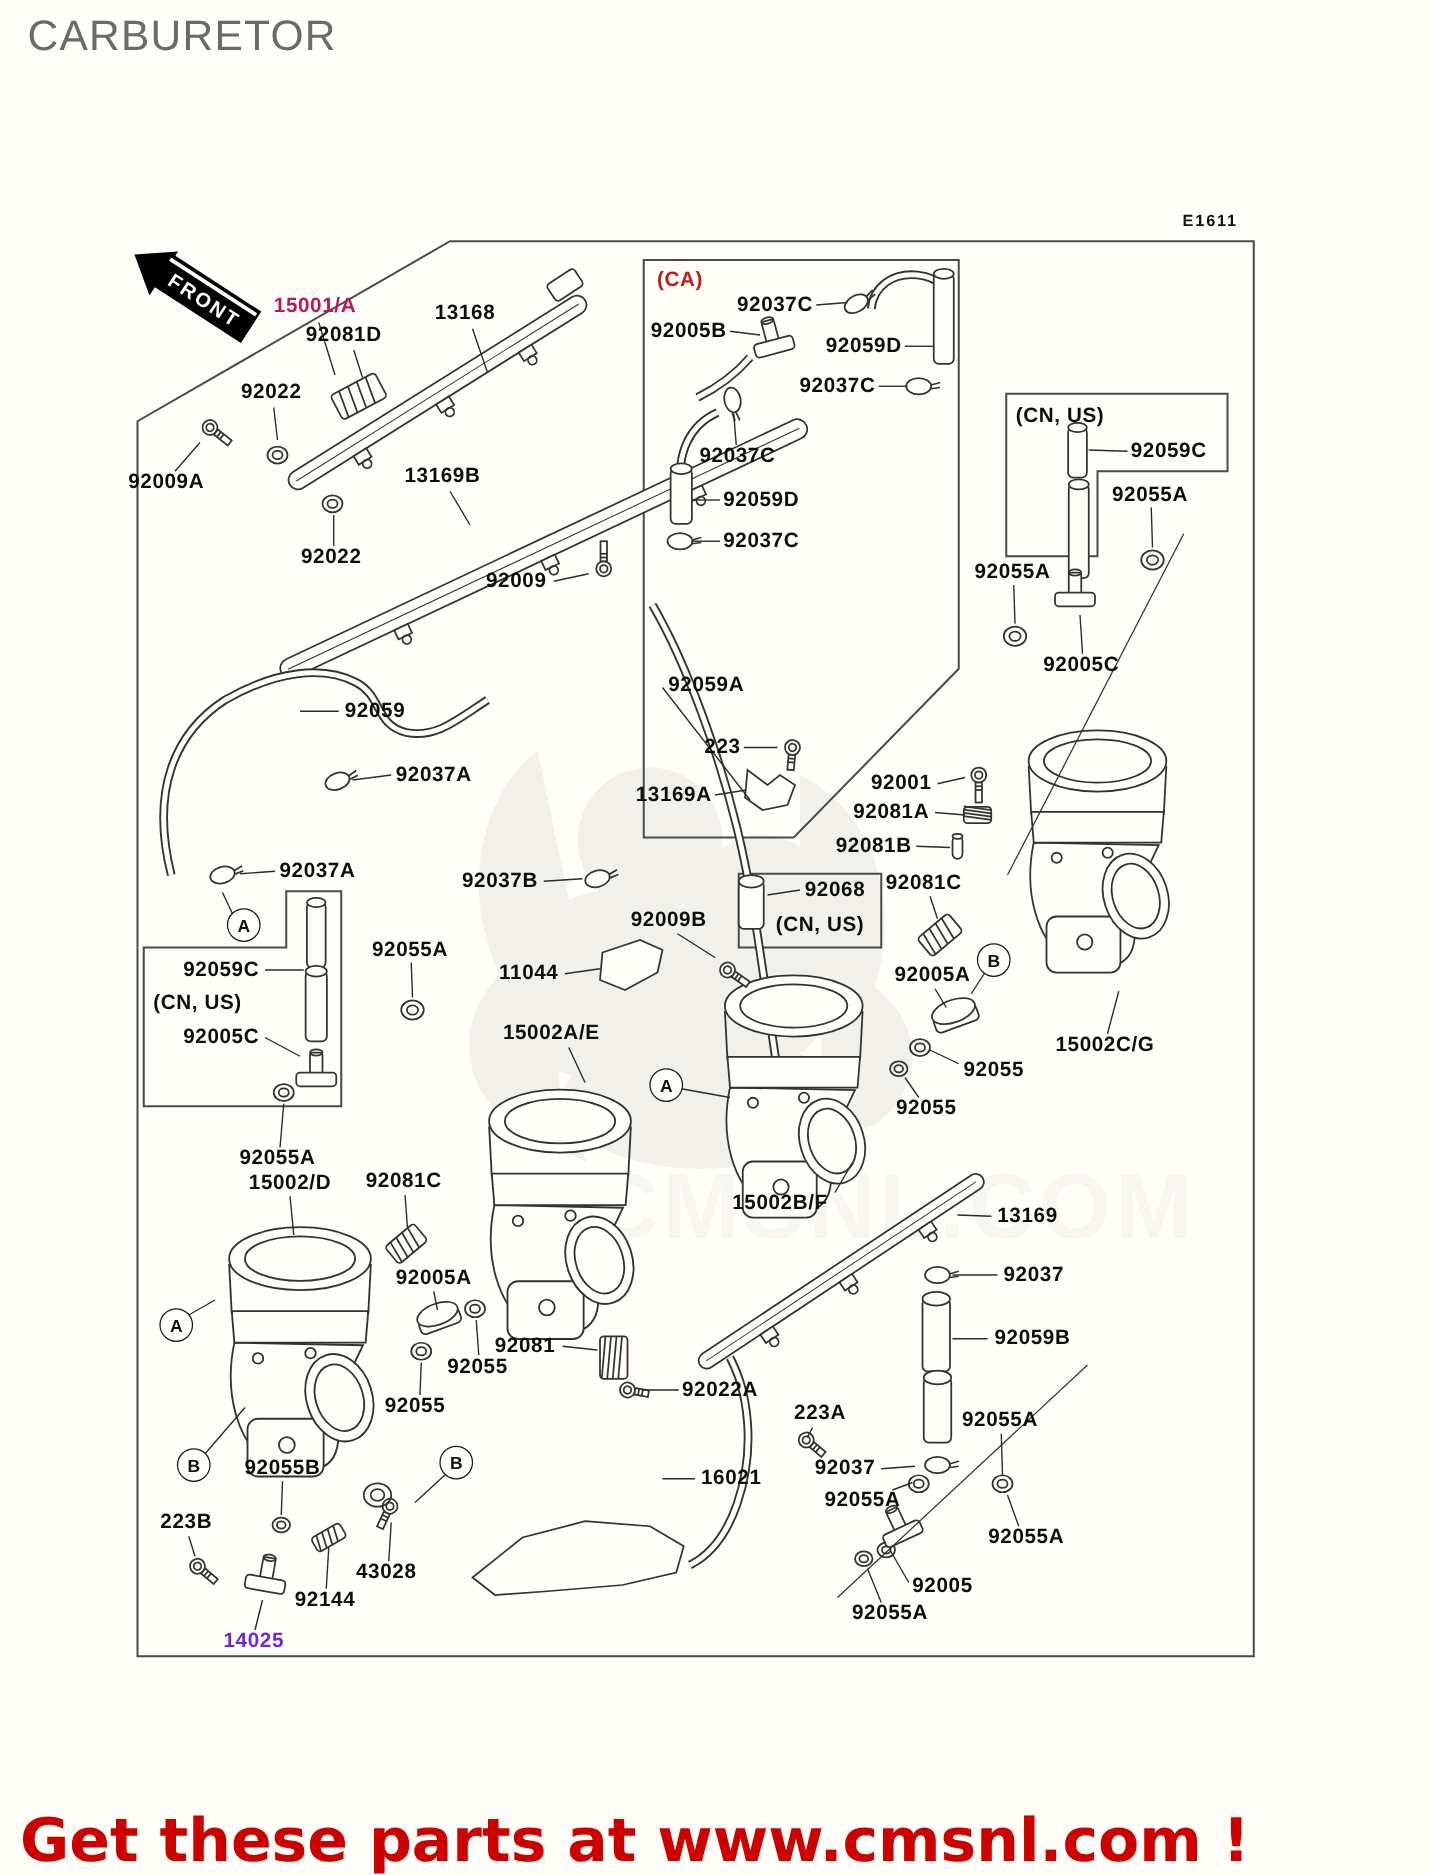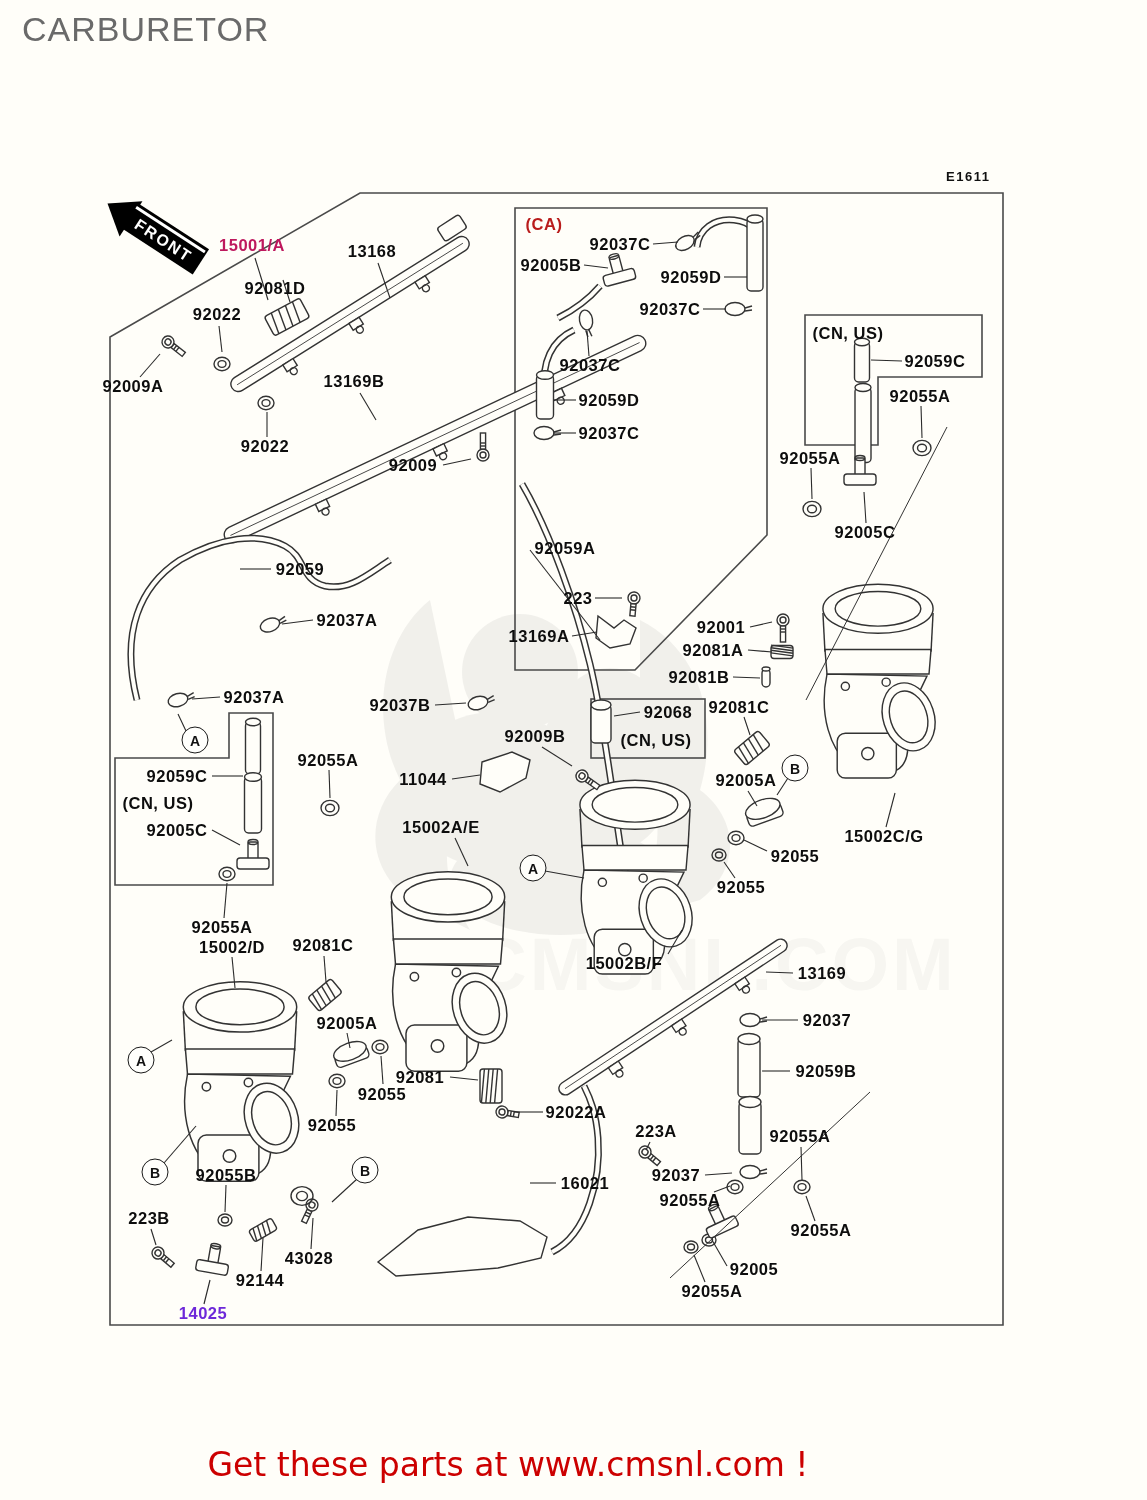--- a/index.html
+++ b/index.html
@@ -9,21 +9,21 @@
         letter-spacing:1px;font-weight:400;}
   #diagram-code{position:absolute;top:169px;left:946px;font-size:13px;font-weight:bold;
         letter-spacing:1.5px;color:#111;}
   #art-svg{position:absolute;left:0;top:0;}
   .plabel{position:absolute;transform:translate(-50%,-50%);font-weight:bold;font-size:16.5px;
         letter-spacing:.5px;color:#0d0d0d;white-space:nowrap;}
   .callout{position:absolute;width:25px;height:25px;border:1.8px solid #1a1a1a;border-radius:50%;
         display:flex;align-items:center;justify-content:center;font-weight:bold;font-size:14px;
         background:rgba(255,255,252,.88);transform:translate(-50%,-50%);color:#111;}
   #banner{position:absolute;left:0;right:0;top:1445px;text-align:center;
-        font-family:"DejaVu Sans",sans-serif;font-size:33px;font-weight:400;cursor:pointer;}
+        font-family:"DejaVu Sans",sans-serif;font-size:48px;font-weight:700;cursor:pointer;}
 </style>
 </head>
 <body>
 
 <div class="page">
   <div id="page-title">CARBURETOR</div>
   <div id="diagram-code">E1611</div>
   <svg id="art-svg" width="1147" height="1500">
       <g opacity="0.07" fill="#444">
         <circle cx="520" cy="672" r="58"></circle>
@@ -479,21 +479,21 @@
         <line x1="545" y1="871" x2="584" y2="878"></line>
         <line x1="151" y1="1052" x2="172" y2="1040"></line>
         <line x1="788" y1="778" x2="777" y2="795"></line>
         <line x1="164" y1="1163" x2="196" y2="1126"></line>
         <line x1="357" y1="1179" x2="332" y2="1202"></line>
       </g>
     </svg>
   <div id="labels">
       <div class="plabel" style="left: 252px; top: 245px; color: #be185d;">15001/A</div>
       <div class="plabel" style="left: 372px; top: 251px; color: rgb(13, 13, 13);">13168</div>
-      <div class="plabel" style="left: 275px; top: 268px; color: rgb(13, 13, 13); margin-top: 20px;">92081D</div>
+      <div class="plabel" style="left: 275px; top: 268px; color: rgb(13, 13, 13);">92081D</div>
       <div class="plabel" style="left: 217px; top: 314px; color: rgb(13, 13, 13);">92022</div>
       <div class="plabel" style="left: 133px; top: 386px; color: rgb(13, 13, 13);">92009A</div>
       <div class="plabel" style="left: 265px; top: 446px; color: rgb(13, 13, 13);">92022</div>
       <div class="plabel" style="left: 354px; top: 381px; color: rgb(13, 13, 13);">13169B</div>
       <div class="plabel" style="left: 413px; top: 465px; color: rgb(13, 13, 13);">92009</div>
       <div class="plabel" style="left: 300px; top: 569px; color: rgb(13, 13, 13);">92059</div>
       <div class="plabel" style="left: 347px; top: 620px; color: rgb(13, 13, 13);">92037A</div>
       <div class="plabel" style="left: 254px; top: 697px; color: rgb(13, 13, 13);">92037A</div>
       <div class="plabel" style="left: 177px; top: 776px; color: rgb(13, 13, 13);">92059C</div>
       <div class="plabel" style="left: 158px; top: 803px; color: rgb(13, 13, 13);">(CN, US)</div>

